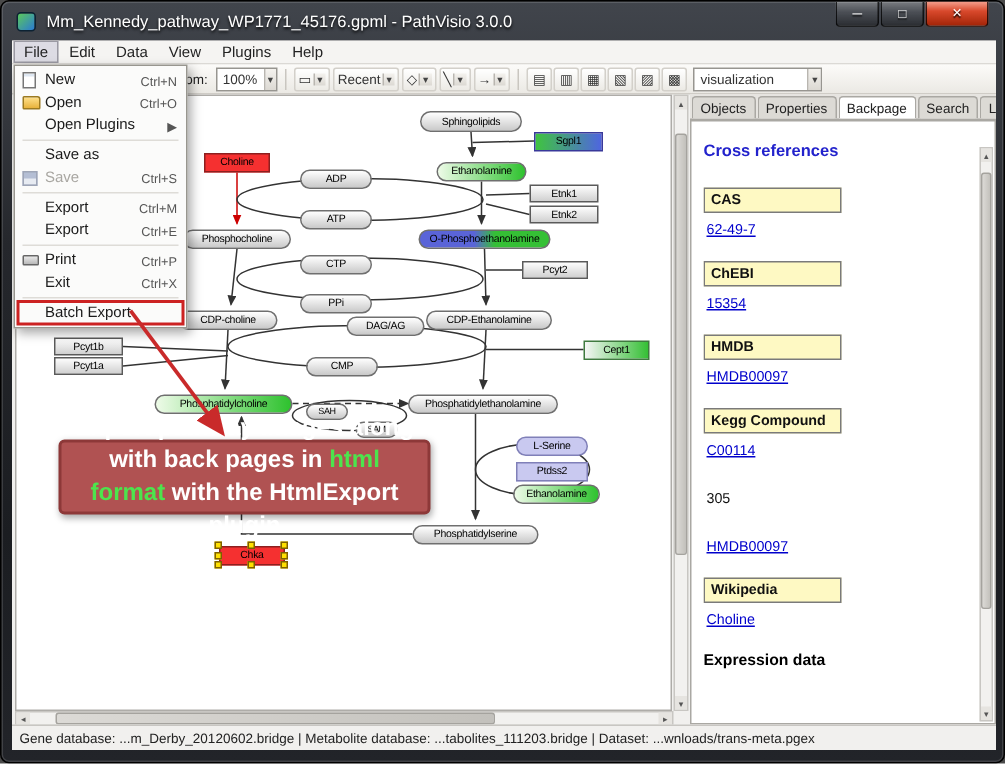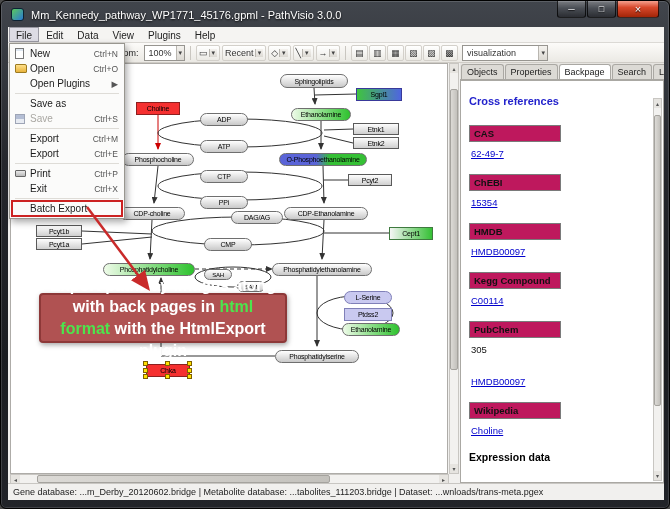--- a/index.html
+++ b/index.html
@@ -91,21 +91,21 @@
   
   .side-panel { position:absolute; left:452px; top:0; width:204px; height:420px; background:#ecebe8; }
   .tabs { display:flex; height:17px; font-size:9px; background:#e6e4e0; border-bottom:1px solid #aaa8a3; padding-top:1px; }
   .tab { padding:2px 5px 0; border:1px solid #aaa8a3; border-bottom:none; border-radius:3px 3px 0 0; background:#dcdad5;
          margin-left:1px; color:#222; white-space:nowrap; }
   .tab.active { background:#fff; position:relative; top:0; }
   .panel-body { position:absolute; left:0; top:17px; right:0; bottom:0; background:#fff; border:1px solid #aaa8a3; }
   .panel-inner { position:absolute; left:8px; top:6px; right:14px; bottom:4px; overflow:hidden; }
   .bp-heading { color:#2222cc; font-weight:bold; font-size:11px; margin:8px 0 18px; }
   .bp-section { margin-bottom:9px; }
-  .bp-header { width:92px; border:1px solid #7a7a7a; background:#be185d; font-weight:bold; font-size:9.5px; padding:2px 4px; color:#111; }
+  .bp-header { width:92px; border:1px solid #7a7a7a; background:#fef9c3; font-weight:bold; font-size:9.5px; padding:2px 4px; color:#111; }
   .bp-value { display:inline-block; font-size:9.5px; margin:6px 0 6px 2px; color:#111; }
   .bp-value.link { color:#0000cc; text-decoration:underline; }
   .bp-footer { font-weight:bold; font-size:10.5px; margin-top:4px; color:#000; }
 
   
   .statusbar { position:absolute; left:0; top:456px; width:100%; height:17px; background:#f1f0ee; border-top:1px solid #c8c6c2;
                font-size:9px; color:#222; display:flex; align-items:center; padding:0 5px; white-space:nowrap; overflow:hidden; }
 
   .file-menu { position:absolute; left:1px; top:16px; width:116px; background:#fbfbfa; border:1px solid #98968f;
                box-shadow:2px 3px 7px rgba(0,0,0,.35); padding:2px; z-index:50; }
@@ -303,21 +303,21 @@
             <div class="tab">Legend</div>
           </div>
         <div class="panel-body">
           <div class="panel-inner">
             <div class="bp-heading">Cross references</div>
             <div id="bp-sections">
                 <div class="bp-section"><div class="bp-header">CAS</div><a href="#" class="bp-value link">62-49-7</a></div>
                 <div class="bp-section"><div class="bp-header">ChEBI</div><a href="#" class="bp-value link">15354</a></div>
                 <div class="bp-section"><div class="bp-header">HMDB</div><a href="#" class="bp-value link">HMDB00097</a></div>
                 <div class="bp-section"><div class="bp-header">Kegg Compound</div><a href="#" class="bp-value link">C00114</a></div>
-                <div class="bp-section"><div class="bp-header">PubChem</div><div class="bp-value">305</div></div>
+                <div class="bp-section"><div class="bp-value">305</div></div>
                 <div class="bp-section"><a href="#" class="bp-value link">HMDB00097</a></div>
                 <div class="bp-section"><div class="bp-header">Wikipedia</div><a href="#" class="bp-value link">Choline</a></div>
               </div>
             <div class="bp-footer">Expression data</div>
           </div>
           <div class="scrollbar v panel-vscroll">
             <div class="sb-btn">▴</div>
             <div class="sb-track">
                 <div class="sb-thumb" style="top:2%;height:80%"></div>
               </div>

